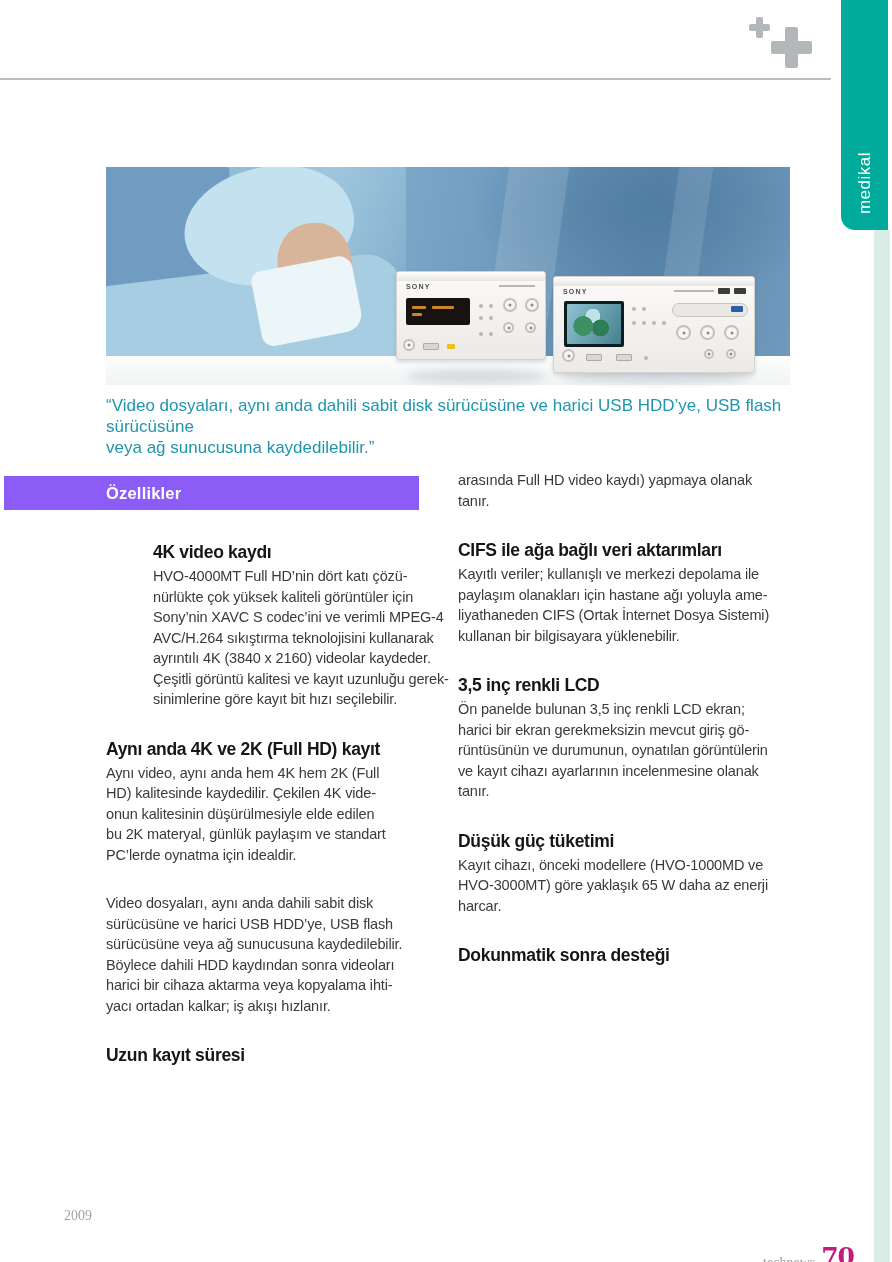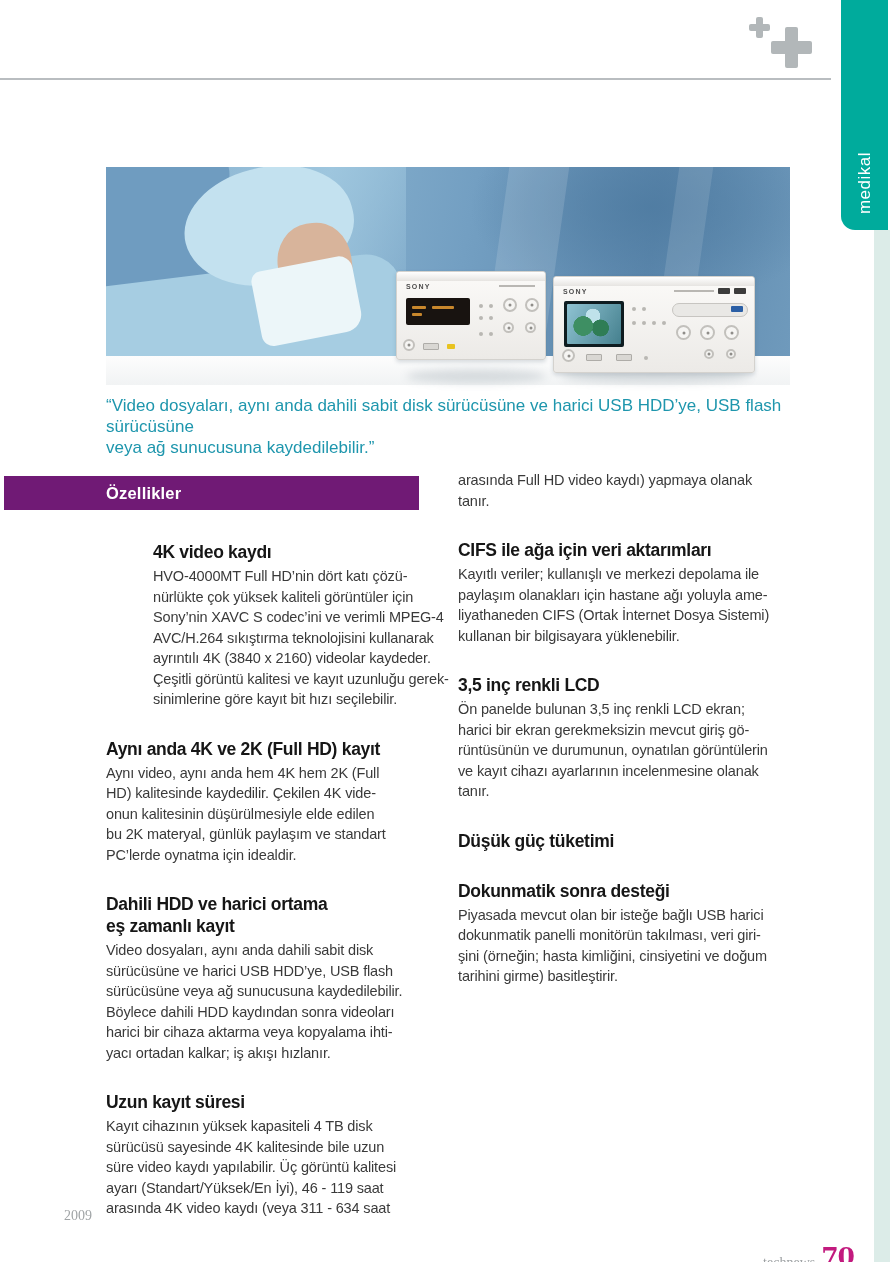--- a/index.html
+++ b/index.html
@@ -82,21 +82,21 @@
     transform:translate(-50%,-50%); border-radius:50%; background:#8f8d89; }
   .usb { position:absolute; background:#d9d7d3; border:1px solid #aeaca8; border-radius:1px; }
   .led { position:absolute; background:#e8c320; border-radius:1px; }
 
   
   .quote { position:absolute; left:106px; top:395px; width:700px;
     color:#1e96ad; font-size:17px; line-height:21px; white-space:pre-line; }
 
   
   .features-bar { position:absolute; left:4px; top:476px; width:415px; height:34px;
-    background:#701a75; color:#ffffff; display:flex; align-items:center;
+    background:#8b5cf6; color:#ffffff; display:flex; align-items:center;
     padding-left:102px; font-size:16.5px; font-weight:bold; letter-spacing:.2px; }
 
   
   .col { position:absolute; width:348px; }
   .col.left { left:106px; top:541px; }
   .col.right { left:458px; top:470px; }
   .section { margin-top:28px; }
   .section:first-child { margin-top:0;margin-left:47px; }
   .section h3 { font-size:17.5px; line-height:22px; letter-spacing:-.3px;
     color:#161616; white-space:pre-line; margin-bottom:3px; font-weight:bold; }
@@ -220,65 +220,57 @@
     </div>
     <div class="section">
       <h3>Aynı anda 4K ve 2K (Full HD) kayıt</h3>
       <p>Aynı video, aynı anda hem 4K hem 2K (Full
 HD) kalitesinde kaydedilir. Çekilen 4K vide-
 onun kalitesinin düşürülmesiyle elde edilen
 bu 2K materyal, günlük paylaşım ve standart
 PC’lerde oynatma için idealdir.</p>
     </div>
     <div class="section">
-      <h3>Dahili HDD ve harici ortama
-eş zamanlı kayıt</h3>
       <p>Video dosyaları, aynı anda dahili sabit disk
 sürücüsüne ve harici USB HDD’ye, USB flash
 sürücüsüne veya ağ sunucusuna kaydedilebilir.
 Böylece dahili HDD kaydından sonra videoları
 harici bir cihaza aktarma veya kopyalama ihti-
 yacı ortadan kalkar; iş akışı hızlanır.</p>
     </div>
     <div class="section">
       <h3>Uzun kayıt süresi</h3>
-      <p>Kayıt cihazının yüksek kapasiteli 4 TB disk
-sürücüsü sayesinde 4K kalitesinde bile uzun
-süre video kaydı yapılabilir. Üç görüntü kalitesi
-ayarı (Standart/Yüksek/En İyi), 46 - 119 saat
-arasında 4K video kaydı (veya 311 - 634 saat</p>
     </div>
   </div>
 <div class="col right" id="right-col">
   <p class="intro">arasında Full HD video kaydı) yapmaya olanak
 tanır.</p>
 <div class="section">
-      <h3>CIFS ile ağa için veri aktarımları</h3>
+      <h3>CIFS ile ağa bağlı veri aktarımları</h3>
       <p>Kayıtlı veriler; kullanışlı ve merkezi depolama ile
 paylaşım olanakları için hastane ağı yoluyla ame-
 liyathaneden CIFS (Ortak İnternet Dosya Sistemi)
 kullanan bir bilgisayara yüklenebilir.</p>
     </div>
     <div class="section">
       <h3>3,5 inç renkli LCD</h3>
       <p>Ön panelde bulunan 3,5 inç renkli LCD ekran;
 harici bir ekran gerekmeksizin mevcut giriş gö-
 rüntüsünün ve durumunun, oynatılan görüntülerin
 ve kayıt cihazı ayarlarının incelenmesine olanak
 tanır.</p>
     </div>
     <div class="section">
       <h3>Düşük güç tüketimi</h3>
+      <p>Kayıt cihazı, önceki modellere (HVO-1000MD ve
+HVO-3000MT) göre yaklaşık 65 W daha az enerji
+harcar.</p>
     </div>
     <div class="section">
       <h3>Dokunmatik sonra desteği</h3>
-      <p>Piyasada mevcut olan bir isteğe bağlı USB harici
-dokunmatik panelli monitörün takılması, veri giri-
-şini (örneğin; hasta kimliğini, cinsiyetini ve doğum
-tarihini girme) basitleştirir.</p>
     </div>
   </div>
 
 <span class="footer-year">2009</span>
 <div class="footer-right">
   <span class="footer-mag">technews</span>
   <span class="footer-num">70</span>
 </div>
 
 </body></html>

